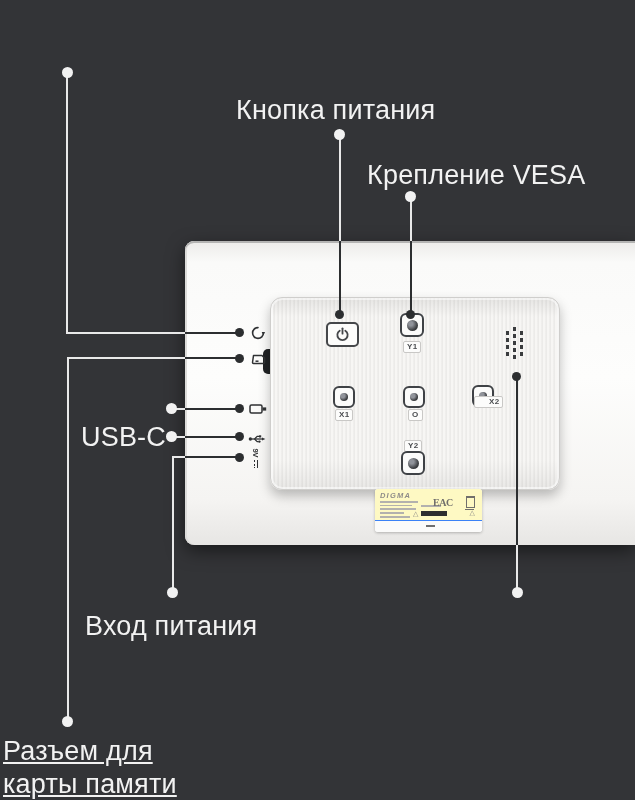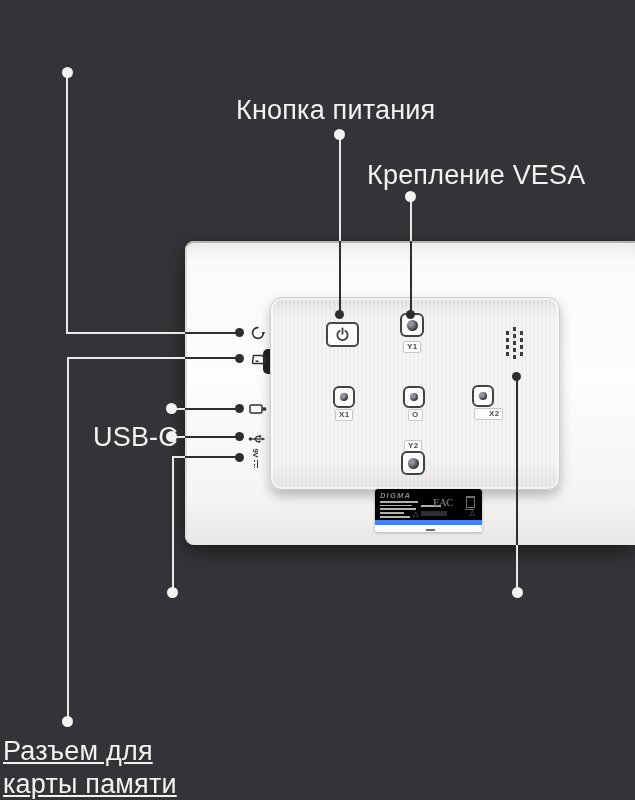--- a/index.html
+++ b/index.html
@@ -75,21 +75,21 @@
   .dcicon .v{font-size:7.5px;font-weight:bold;color:#2f3133;letter-spacing:0;}
   .dcicon .bars{display:flex;flex-direction:column;gap:1.5px;}
   .dcicon .bars i{display:block;width:8px;height:1.6px;background:#2f3133;}
   .dcicon .bars i.dash{background:repeating-linear-gradient(90deg,#2f3133 0 2px,rgba(0,0,0,0) 2px 3.5px);}
   
   .sticker{
     position:absolute;left:375px;top:489px;width:107px;height:43px;
     border-radius:3px;box-shadow:0 1px 3px rgba(0,0,0,.25);overflow:hidden;
     background:#fbfbfa;
   }
-  .sticker .main{position:relative;height:31px;background:#000000;border-bottom:5px solid #3b82f6;}
+  .sticker .main{position:relative;height:31px;background:#fef9c3;border-bottom:1px solid #3b82f6;}
   .sticker .brand{
     position:absolute;left:5px;top:2px;font-size:7.5px;font-weight:bold;font-style:italic;
     color:#8f8c89;letter-spacing:1.2px;
   }
   .sticker .bar{position:absolute;height:1.5px;background:#b3b1ae;}
   .sticker .eac{
     position:absolute;left:58px;top:8px;font-size:10px;font-weight:bold;color:#716f6c;
     letter-spacing:-.5px;font-family:"Liberation Serif",serif;
   }
   .sticker .bin{
@@ -166,21 +166,21 @@
   <div class="mlabel" style="left:335px;top:409px;">X1</div>
 
   <div class="screw small" style="left:403px;top:386px;">
       <span class="head"></span>
     </div>
   <div class="mlabel" style="left:408px;top:409px;">O</div>
 
   <div class="screw small" style="left:472px;top:385px;">
       <span class="head"></span>
     </div>
-  <div class="mlabel" style="left:474px;top:408px;padding-left:14px;">X2</div>
+  <div class="mlabel" style="left:474px;top:396px;padding-left:14px;">X2</div>
 
   <div class="mlabel" style="left:404px;top:440px;">Y2</div>
   <div class="screw" style="left:401px;top:451px;">
       <span class="head"></span>
     </div>
 
   <div class="spk" style="left:506px;top:331px;height:27px;"></div>
   <div class="spk" style="left:513px;top:327px;height:35px;"></div>
   <div class="spk" style="left:520px;top:331px;height:27px;"></div>
 
@@ -244,17 +244,18 @@
   <div class="dotb" style="left:235px;top:354px;"></div>
   <div class="dotb" style="left:235px;top:404px;"></div>
   <div class="dotb" style="left:235px;top:432px;"></div>
   <div class="dotb" style="left:235px;top:453px;"></div>
   <div class="dotb" style="left:335px;top:310px;"></div>
   <div class="dotb" style="left:406px;top:310px;"></div>
   <div class="dotb" style="left:512px;top:372px;"></div>
 
   <div class="lbl" style="left:367px;top:159px;">Крепление VESA</div>
   <div class="lbl" style="left:236px;top:94px;">Кнопка питания</div>
-  <div class="lbl lbl-r" style="left:88px;top:421px;">USB-C</div>
+  <div class="lbl lbl-r" style="left:76px;top:421px;">USB-C</div>
+  <div class="lbl" style="left:85px;top:610px;">Вход питания</div>
   <div class="lbl" style="left:3px;top:735px;text-decoration:underline;">Разъем для
 карты памяти</div>
 
 </div>
 
 </body></html>

